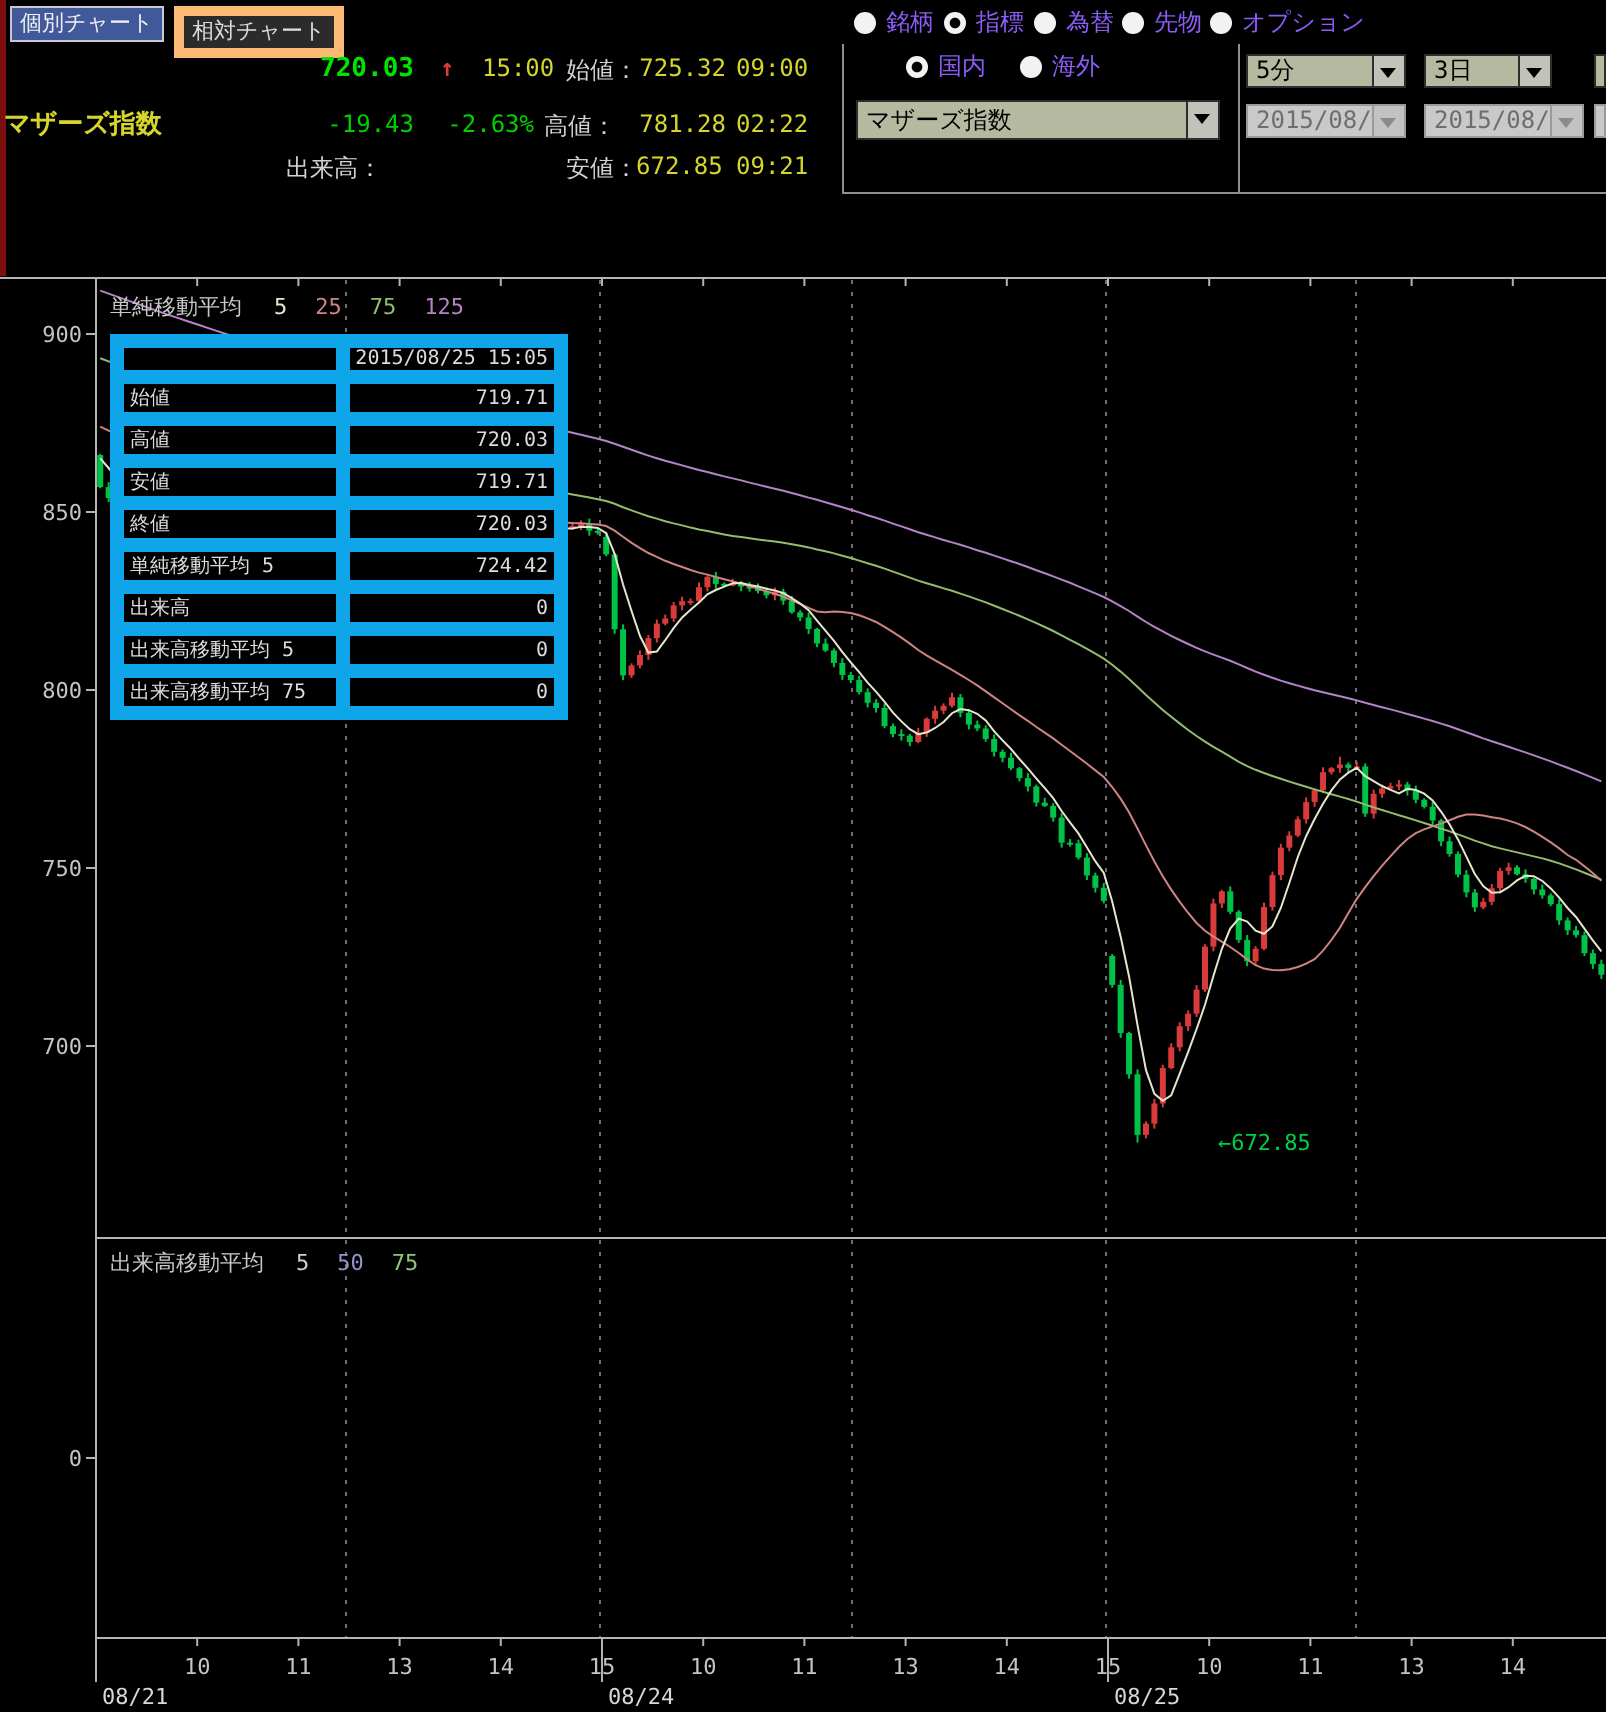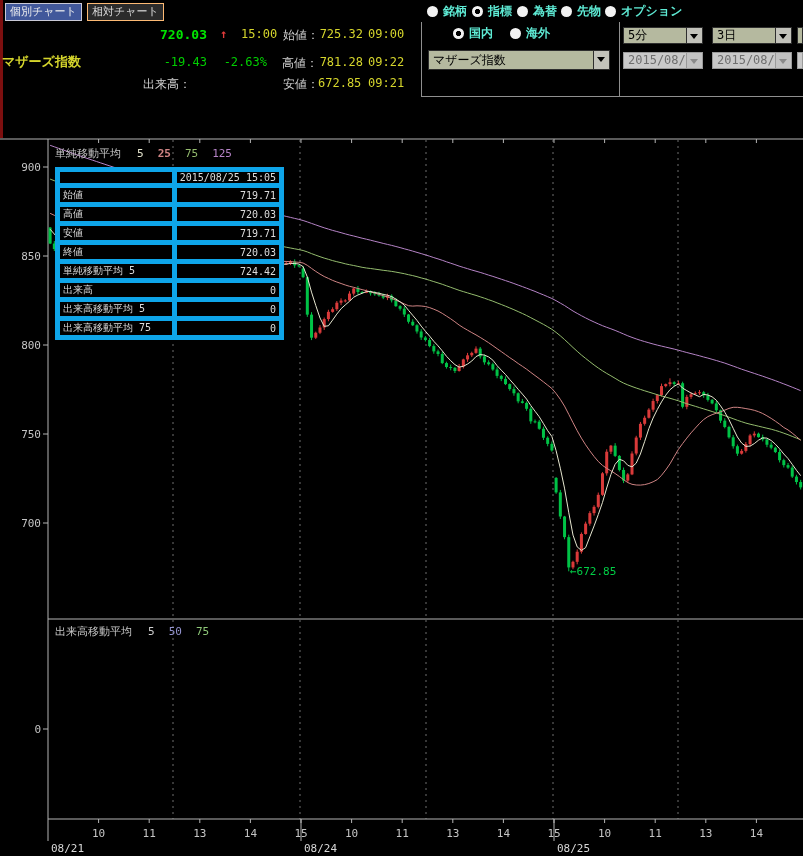--- a/index.html
+++ b/index.html
@@ -5,46 +5,46 @@
   html,body{margin:0;padding:0;background:#000;}
   body{width:803px;height:856px;position:relative;overflow:hidden;
        font-family:"DejaVu Sans Mono","Liberation Mono",monospace;}
   .abs{position:absolute;}
   
   .lbl{color:#d2d2d2;font-size:12px;white-space:nowrap;}
   .yv{color:#d5d52c;font-size:12px;white-space:nowrap;}
   .gv{color:#00cf00;font-size:12px;white-space:nowrap;}
   .tab{height:16px;font-size:11px;line-height:16px;text-align:center;white-space:nowrap;padding:0 4px;}
   .tab.active{background:#41589b;border:1px solid #c9c9d6;color:#f0f0f0;}
-  .tab.inactive{background:#2b2b2b;border:1px solid #fdba74;color:#dcdcdc;}
+  .tab.inactive{background:#2b2b2b;border:5px solid #fdba74;color:#dcdcdc;}
   .radio{display:inline-block;width:11px;height:11px;border-radius:50%;background:#f2f2f2;
          margin-right:5px;vertical-align:-2px;}
   .radio.sel{background:radial-gradient(circle at 50% 50%, #000 0, #000 2.4px, #f2f2f2 2.9px);}
-  .radio-item{color:#5eead4;font-size:12px;white-space:nowrap;font-weight:bold;}
+  .radio-item{color:#8b5cf6;font-size:12px;white-space:nowrap;}
   .combo{height:17px;background:#b5b99f;border:1px solid #2e2e2e;color:#000000;font-size:12px;
          line-height:15px;padding-left:4px;box-sizing:border-box;white-space:nowrap;overflow:hidden;}
   .combo .btn{position:absolute;right:0;top:0;width:16px;height:100%;background:#c2c2ba;
          border-left:1px solid #2e2e2e;box-sizing:border-box;}
   .combo .btn::after{content:"";position:absolute;left:3px;top:6px;border:4px solid transparent;
          border-top:5px solid #000;}
   .combo.dis{background:#c9c9c9;color:#6e6e6e;border:1px solid #9a9a9a;}
   .combo.dis .btn{background:#c2c2c2;border-left:1px solid #9a9a9a;}
   .combo.dis .btn::after{border-top-color:#8a8a8a;}
   .divider{background:#8f8f8f;}
   
   #tooltip{left:55px;top:167px;width:229px;background:#000;}
   #tooltip table{border-collapse:collapse;width:100%;}
-  #tooltip td{border:5px solid #0ea5e9;color:#dcdcdc;font-size:10px;height:11px;
+  #tooltip td{border:7px solid #0ea5e9;color:#dcdcdc;font-size:10px;height:11px;
               padding:0 3px;white-space:nowrap;font-family:inherit;}
   #tooltip td.v{text-align:right;width:80px;}
   
   .legend{display:flex;align-items:center;font-size:11px;color:#c8c8c8;white-space:nowrap;}
   .legend .t{margin-right:16px;}
   .legend span.item{margin-right:14px;}
-  #annotation{font-size:11px;white-space:nowrap;}
+  #annotation{font-size:11px;white-space:nowrap;margin-left:39px;}
 </style>
 </head>
 <body>
 
 <svg id="chart" class="abs" style="left:0;top:0" width="803" height="856" viewBox="0 0 803 856">
     <line x1="173" y1="140" x2="173" y2="819" stroke="#6f6f6f" stroke-width="1" stroke-dasharray="2,4"></line>
     <line x1="300" y1="140" x2="300" y2="819" stroke="#6f6f6f" stroke-width="1" stroke-dasharray="2,4"></line>
     <line x1="426" y1="140" x2="426" y2="819" stroke="#6f6f6f" stroke-width="1" stroke-dasharray="2,4"></line>
     <line x1="553" y1="140" x2="553" y2="819" stroke="#6f6f6f" stroke-width="1" stroke-dasharray="2,4"></line>
     <line x1="678" y1="140" x2="678" y2="819" stroke="#6f6f6f" stroke-width="1" stroke-dasharray="2,4"></line>
@@ -486,23 +486,23 @@
 <div class="abs" style="left:145px;top:27px;width:62px;text-align:right;color:#00e400;font-size:13px;font-weight:bold">720.03</div>
 <div class="abs" style="left:220px;top:27px;color:#e03a3a;font-size:12px;font-weight:bold">↑</div>
 <div class="abs yv" style="left:241px;top:27px">15:00</div>
 <div class="abs gv" style="left:145px;top:55px;width:62px;text-align:right">-19.43</div>
 <div class="abs gv" style="left:205px;top:55px;width:62px;text-align:right">-2.63%</div>
 <div class="abs lbl" style="left:143px;top:76px">出来高：</div>
 
 <div class="abs lbl" style="left:283px;top:27px">始値：</div>
 <div class="abs yv" style="left:318px;top:27px;width:45px;text-align:right">725.32</div>
 <div class="abs yv" style="left:368px;top:27px">09:00</div>
-<div class="abs lbl" style="left:282px;top:55px">高値：</div>
+<div class="abs lbl" style="left:272px;top:55px">高値：</div>
 <div class="abs yv" style="left:318px;top:55px;width:45px;text-align:right">781.28</div>
-<div class="abs yv" style="left:368px;top:55px">09:22</div>
+<div class="abs yv" style="left:368px;top:55px">02:22</div>
 <div class="abs lbl" style="left:283px;top:76px">安値：</div>
 <div class="abs yv" style="left:318px;top:76px;width:45px;">672.85</div>
 <div class="abs yv" style="left:368px;top:76px">09:21</div>
 
 <div class="abs radio-item" style="left:427px;top:3px">
   <span class="radio"></span><span>銘柄</span></div>
 <div class="abs radio-item" style="left:472px;top:3px">
   <span class="radio sel"></span><span>指標</span></div>
 <div class="abs radio-item" style="left:517px;top:3px">
   <span class="radio"></span><span>為替</span></div>
@@ -519,35 +519,35 @@
 <div class="abs divider" style="left:421px;top:22px;width:1px;height:75px"></div>
 <div class="abs divider" style="left:619px;top:22px;width:1px;height:75px"></div>
 <div class="abs divider" style="left:421px;top:96px;width:382px;height:1px"></div>
 
 <div class="abs combo" style="left:428px;top:50px;width:182px;height:20px;line-height:18px">
   <span>マザーズ指数</span>
   <span class="btn"></span></div>
 <div class="abs combo" style="left:623px;top:27px;width:80px">
   <span>5分</span>
   <span class="btn"></span></div>
-<div class="abs combo" style="left:712px;top:27px;width:80px">
+<div class="abs combo" style="left:712px;top:27px;width:64px">
   <span>3日</span>
   <span class="btn"></span></div>
 <div class="abs combo dis" style="left:623px;top:52px;width:80px">
   <span>2015/08/23</span>
   <span class="btn"></span></div>
 <div class="abs combo dis" style="left:712px;top:52px;width:80px">
   <span>2015/08/25</span>
   <span class="btn"></span></div>
 <div class="abs combo" style="left:797px;top:27px;width:6px;padding:0"></div>
 <div class="abs combo dis" style="left:797px;top:52px;width:6px;padding:0"></div>
 
 <div class="abs legend" style="left:55px;top:146px">
   <span class="t">単純移動平均</span>
-    <span id="legend-main-items"><span class="item" style="color: rgb(230, 230, 207);">5</span><span class="item" style="color: rgb(207, 132, 132); font-weight: bold;">25</span><span class="item" style="color: rgb(148, 188, 110);">75</span><span class="item" style="color: rgb(181, 131, 198);">125</span></span>
+    <span id="legend-main-items"><span class="item" style="color: rgb(230, 230, 207);">5</span><span class="item" style="color: rgb(207, 132, 132);">25</span><span class="item" style="color: rgb(148, 188, 110);">75</span><span class="item" style="color: rgb(181, 131, 198);">125</span></span>
 </div>
 <div class="abs legend" style="left:55px;top:624px">
   <span class="t">出来高移動平均</span>
     <span id="legend-vol-items"><span class="item" style="color: rgb(208, 208, 208);">5</span><span class="item" style="color: rgb(148, 148, 207);">50</span><span class="item" style="color: rgb(142, 200, 120);">75</span></span>
 </div>
 
 <div class="abs" id="tooltip">
   <table>
     <tbody>
       <tr>

